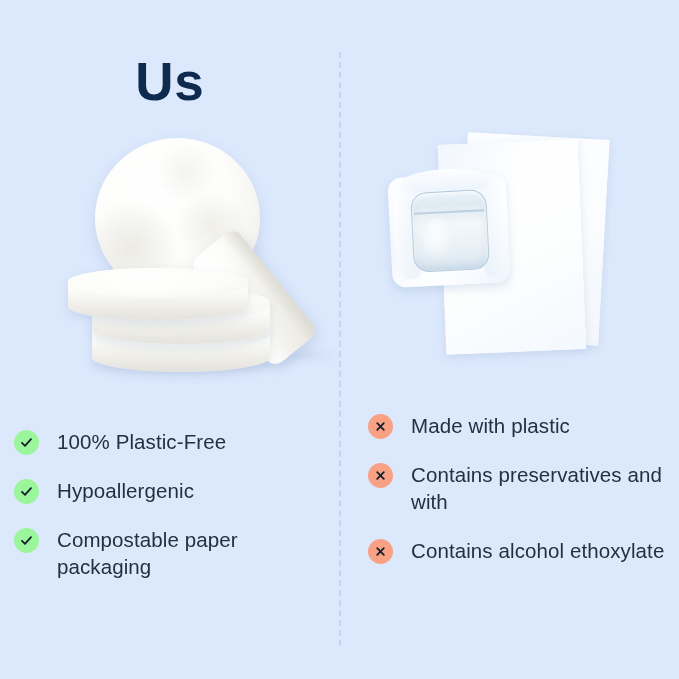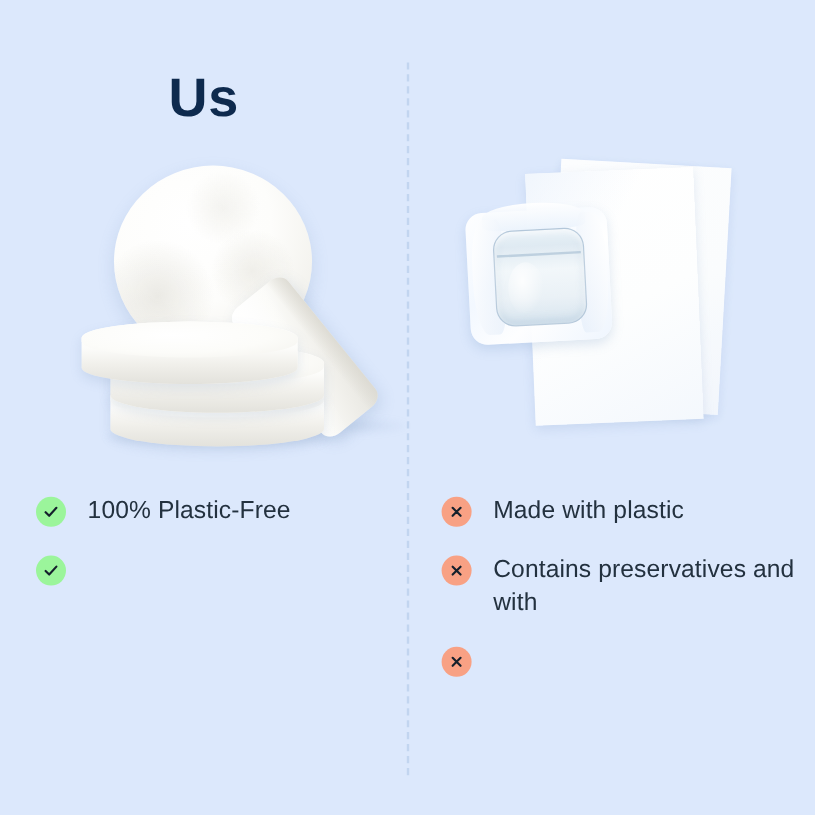--- a/index.html
+++ b/index.html
@@ -40,21 +40,21 @@
     height: 66px;
     display: flex;
   }
   .heading-cell {
     width: 50%;
     display: flex;
     align-items: center;
     justify-content: center;
   }
   .heading-text {
-    font-size: 45px;
+    font-size: 53px;
     font-weight: 700;
     color: #0e2a4e;
     letter-spacing: 0.5px;
     line-height: 1;
   }
 
   
   .stage {
     position: absolute;
     top: 120px;
@@ -281,21 +281,21 @@
     position: absolute;
     top: 412px;
     left: 0;
     width: 679px;
     height: 230px;
   }
   .col {
     position: absolute;
     top: 0;
   }
-  .col-us   { left: 30px;  width: 300px; }
+  .col-us   { left: 14px;  width: 300px; margin-top: 16px; }
   .col-them { left: 368px; width: 300px; }
 
   .bullet {
     display: flex;
     align-items: flex-start;
     margin-bottom: 22px;
   }
   .badge {
     flex: 0 0 auto;
     width: 25px;
@@ -381,27 +381,36 @@
 
       <div class="bullet">
         <span class="badge badge-check">
           <svg width="15" height="15" viewBox="0 0 15 15" aria-hidden="true">
             <path d="M3 7.8 L6 10.8 L12 4.2" fill="none" stroke="#15202c" stroke-width="1.8" stroke-linecap="round" stroke-linejoin="round"></path>
           </svg>
         </span>
         <span class="bullet-text">100% Plastic-Free</span>
       </div>
 
-
       <div class="bullet">
         <span class="badge badge-check">
           <svg width="15" height="15" viewBox="0 0 15 15" aria-hidden="true">
             <path d="M3 7.8 L6 10.8 L12 4.2" fill="none" stroke="#15202c" stroke-width="1.8" stroke-linecap="round" stroke-linejoin="round"></path>
           </svg>
         </span>
+        <span class="bullet-text">Hypoallergenic</span>
+      </div>
+
+      <div class="bullet">
+        <span class="badge badge-check">
+          <svg width="15" height="15" viewBox="0 0 15 15" aria-hidden="true">
+            <path d="M3 7.8 L6 10.8 L12 4.2" fill="none" stroke="#15202c" stroke-width="1.8" stroke-linecap="round" stroke-linejoin="round"></path>
+          </svg>
+        </span>
+        <span class="bullet-text">Compostable paper packaging</span>
       </div>
 
     </div>
 
     <div class="col col-them">
 
       <div class="bullet">
         <span class="badge badge-x">
           <svg width="15" height="15" viewBox="0 0 15 15" aria-hidden="true">
             <path d="M4.2 4.2 L10.8 10.8 M10.8 4.2 L4.2 10.8" fill="none" stroke="#15202c" stroke-width="1.8" stroke-linecap="round"></path>
@@ -418,19 +427,20 @@
         </span>
         <span class="bullet-text">Contains preservatives and with</span>
       </div>
 
       <div class="bullet">
         <span class="badge badge-x">
           <svg width="15" height="15" viewBox="0 0 15 15" aria-hidden="true">
             <path d="M4.2 4.2 L10.8 10.8 M10.8 4.2 L4.2 10.8" fill="none" stroke="#15202c" stroke-width="1.8" stroke-linecap="round"></path>
           </svg>
         </span>
+        <span class="bullet-text">Contains alcohol ethoxylate</span>
       </div>
 
     </div>
 
   </div>
 
 </div>
 
 </body></html>

